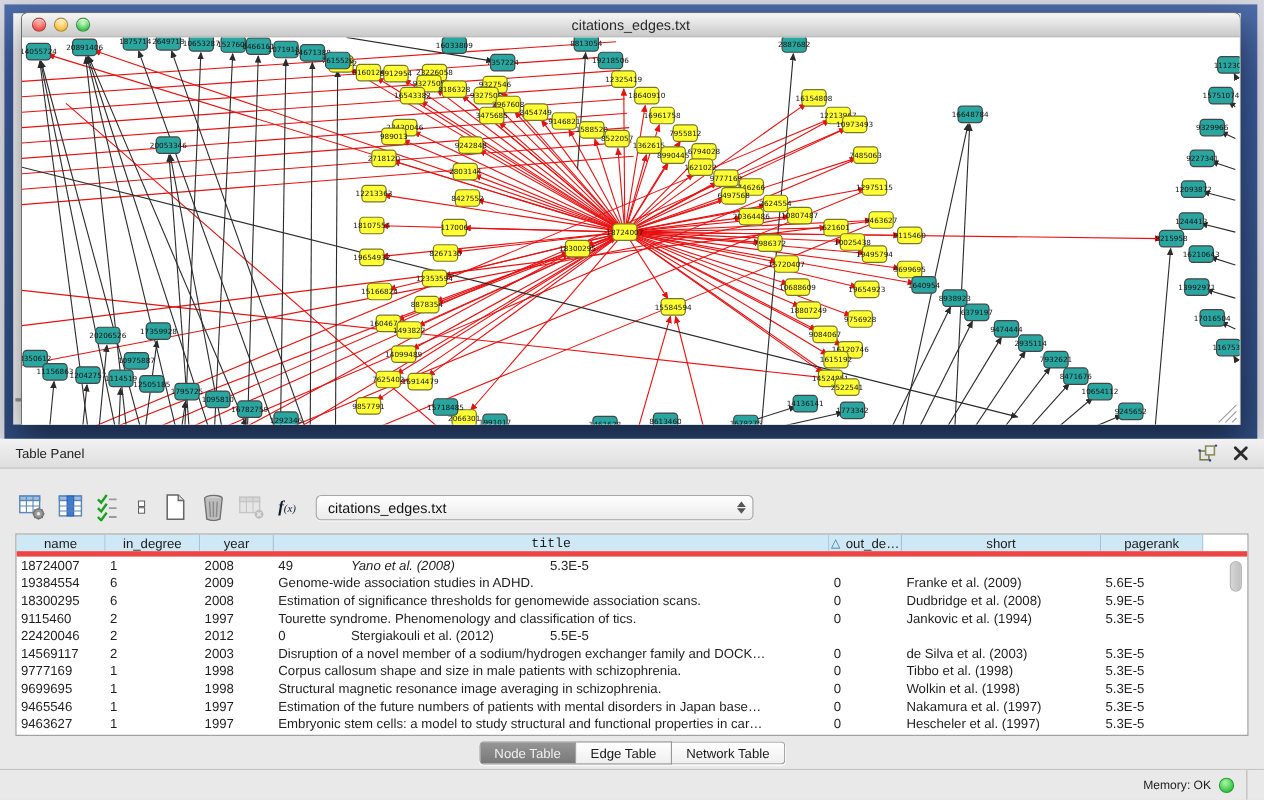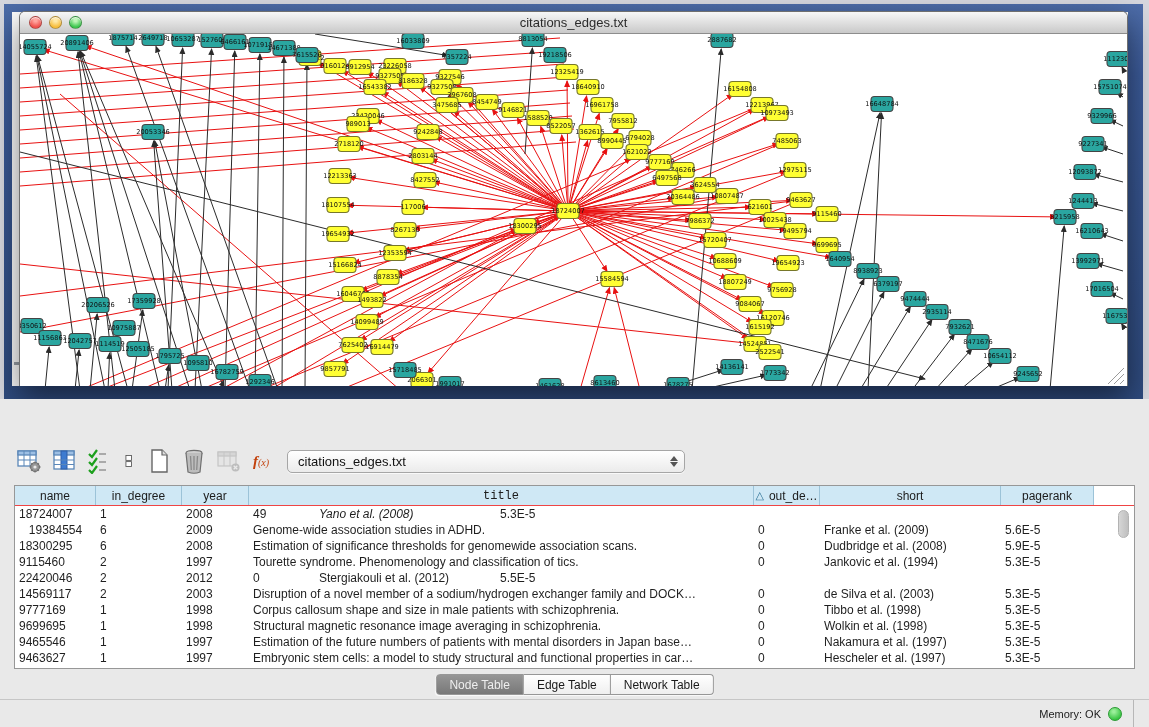--- a/index.html
+++ b/index.html
@@ -41,38 +41,38 @@
   .panel-header { height:27px; background:linear-gradient(#f2f2f2,#dedede);
                   border-bottom:1px solid #bdbdbd; display:flex; align-items:center;
                   padding:0 12px 0 14px; font-size:12px; color:#222; }
   .panel-header .spacer { flex:1; }
   .ph-icon { width:18px; height:16px; margin-left:12px; cursor:default; }
 
   .toolbar { position:absolute; top:48px; left:16px; height:28px;
              display:flex; align-items:center; }
   .tb-icon { width:26px; height:26px; margin-right:9px; display:flex;
              align-items:center; justify-content:center; }
-  .fx { font-size:15px; color:#c2410c; margin:0 4px 0 2px; font-family:"Liberation Serif",serif; }
+  .fx { font-size:15px; color:#0f172a; margin:0 4px 0 2px; font-family:"Liberation Serif",serif; }
   .fx i { font-style:italic; font-weight:bold; }
   .fx span { font-size:10px; font-style:italic; }
   .combo { width:398px; height:23px; margin-left:14px;
            background:linear-gradient(#ffffff,#ebebeb);
            border:1px solid #a6a6a6; border-radius:5px;
            display:flex; align-items:center; padding:0 6px 0 10px;
            font-size:13px; color:#111; box-shadow:0 1px 0 rgba(255,255,255,.7); }
   .combo .flex { flex:1; }
   .combo-arrows { display:flex; flex-direction:column; gap:1px; align-items:center; }
   .combo-arrows b { width:0; height:0; border-left:4px solid transparent;
                     border-right:4px solid transparent; }
   .combo-arrows b.up   { border-bottom:5px solid #555; }
   .combo-arrows b.down { border-top:5px solid #555; }
 
   .table-wrap { position:absolute; left:14px; top:86px; width:1121px; height:184px;
                 background:#fff; border:1px solid #979797; overflow:hidden; }
-  .thead { display:flex; height:20px; border-bottom:1px solid #ef4444; }
+  .thead { display:flex; height:20px; border-bottom:5px solid #ef4444; }
   .th { background:#cfe8f5; border-right:1px solid #9cc3d8;
         display:flex; align-items:center; justify-content:center;
         font-size:12px; color:#1c1c1c; white-space:nowrap; overflow:hidden; }
   .th.filler { background:#fff; border-right:none; flex:1; }
   .sort { color:#2e7296; margin-right:5px; font-size:11px; }
   .tbody .row { display:flex; height:16px; align-items:center; }
   .cell { font-size:12px; color:#1f1f1f; padding:0 4px; white-space:nowrap;
           overflow:hidden; }
   .vscroll { position:absolute; right:5px; top:24px; width:11px; height:28px;
              border-radius:6px; background:linear-gradient(90deg,#d6d6d6,#bfbfbf);
@@ -809,20 +809,34 @@
       <g stroke="#9a9a9a" stroke-width="1">
         <line x1="1088" y1="350" x2="1104" y2="334"></line>
         <line x1="1094" y1="350" x2="1104" y2="340"></line>
         <line x1="1100" y1="350" x2="1104" y2="346"></line>
       </g>
     </svg>
   </div>
 </div>
 
 <div class="table-panel">
+  <div class="panel-header">
+    <span>Table Panel</span>
+    <span class="spacer"></span>
+    <svg class="ph-icon" viewBox="0 0 18 16">
+      <rect x="2" y="6" width="8" height="8" fill="none" stroke="#7a7a50" stroke-width="1.4"></rect>
+      <rect x="7" y="1.5" width="8" height="8" fill="#eee" stroke="#8a8a5a" stroke-width="1.4"></rect>
+      <rect x="0.5" y="4.5" width="2" height="2" fill="#23418c"></rect>
+      <rect x="10" y="13.5" width="2" height="2" fill="#23418c"></rect>
+      <rect x="15.5" y="0" width="2" height="2" fill="#23418c"></rect>
+    </svg>
+    <svg class="ph-icon" viewBox="0 0 16 16">
+      <path d="M3,3 L13,13 M13,3 L3,13" stroke="#2b2b2b" stroke-width="2.6" stroke-linecap="round"></path>
+    </svg>
+  </div>
 
   <div class="toolbar">
     <svg class="tb-icon" viewBox="0 0 26 26">
       <rect x="2" y="3" width="18" height="15" fill="#fff" stroke="#5b87b8" stroke-width="1.3"></rect>
       <rect x="2" y="3" width="18" height="4" fill="#9dbfe4" stroke="#5b87b8" stroke-width="1.3"></rect>
       <line x1="8" y1="3" x2="8" y2="18" stroke="#5b87b8"></line>
       <line x1="14" y1="3" x2="14" y2="18" stroke="#5b87b8"></line>
       <line x1="2" y1="12" x2="20" y2="12" stroke="#5b87b8"></line>
       <circle cx="19" cy="19" r="4.5" fill="#999" stroke="#666"></circle>
       <circle cx="19" cy="19" r="1.6" fill="#e9e9e9"></circle>
@@ -906,21 +920,21 @@
     <div class="tbody" id="tbody">
         <div class="row">
           <div class="cell" style="width: 81px;">18724007</div>
           <div class="cell" style="width: 86px;">1</div>
           <div class="cell" style="width: 67px;">2008</div>
           <div class="cell" style="width: 66px;">49</div>
           <div class="cell" style="width: 181px; font-style: italic;">Yano et al. (2008)</div>
           <div class="cell" style="width: 93px;">5.3E-5</div>
         </div>
         <div class="row">
-          <div class="cell" style="width: 81px; text-align: center;">19384554</div>
+          <div class="cell" style="width: 81px;">19384554</div>
           <div class="cell" style="width: 86px;">6</div>
           <div class="cell" style="width: 67px;">2009</div>
           <div class="cell" style="width: 505px;">Genome-wide association studies in ADHD.</div>
           <div class="cell" style="width: 66px;">0</div>
           <div class="cell" style="width: 181px;">Franke et al. (2009)</div>
           <div class="cell" style="width: 93px;">5.6E-5</div>
         </div>
         <div class="row">
           <div class="cell" style="width: 81px;">18300295</div>
           <div class="cell" style="width: 86px;">6</div>

